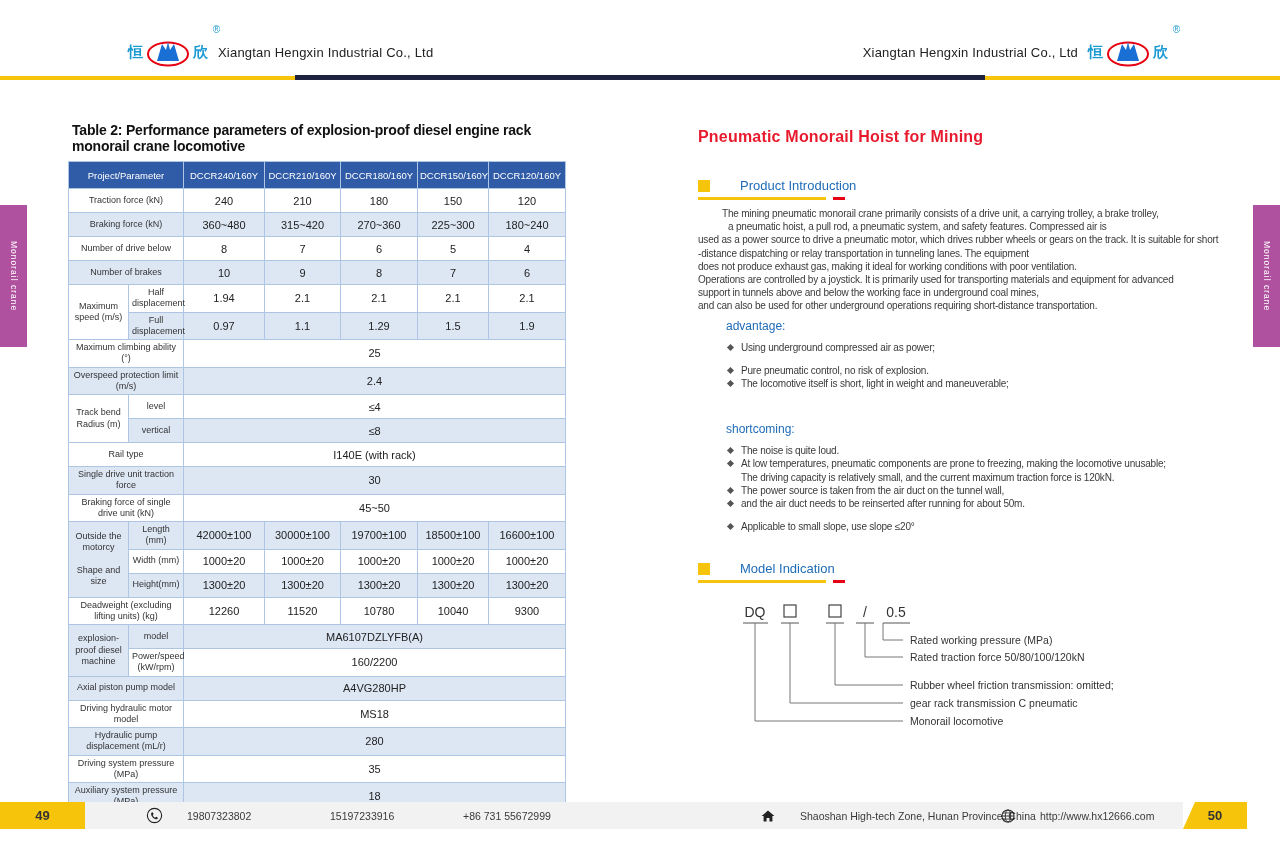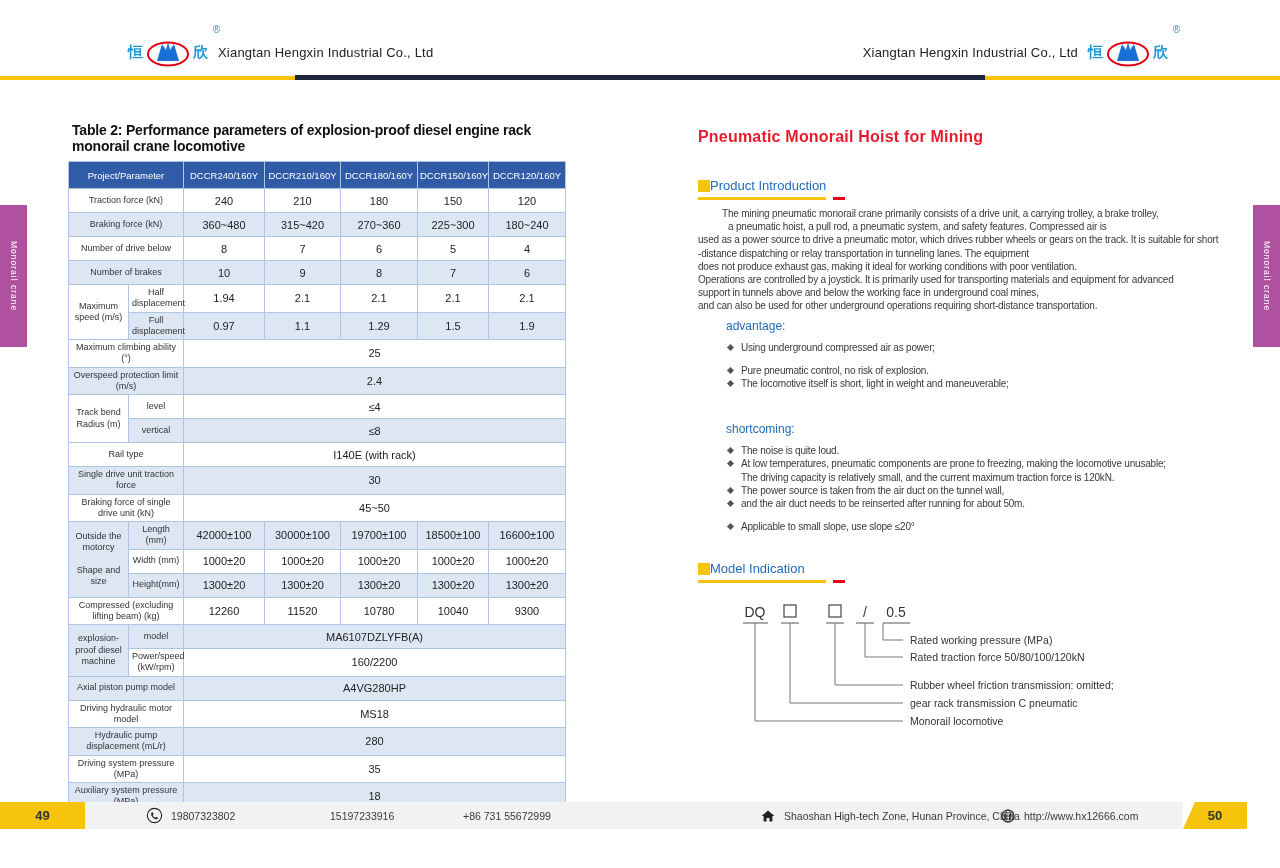--- a/index.html
+++ b/index.html
@@ -47,21 +47,21 @@
   table.spec th{background:var(--th-blue);color:#fff;font-size:9.5px;font-weight:normal;height:27px;
     border:1px solid var(--border);padding:2px}
   table.spec td{border:1px solid var(--border);height:24px;text-align:center;vertical-align:middle;
     font-size:11px;color:#222;padding:2px 3px}
   table.spec td.lbl{font-size:9px;color:#333;white-space:pre-line;line-height:1.25}
   table.spec tr.alt{background:var(--alt-row)}
 
   
   .right-page{position:absolute;left:698px;top:120px;width:492px}
   .page-title{padding-top:8px;font-size:16px;font-weight:bold;color:#E81B2E;letter-spacing:.2px}
-  .sec-head{display:flex;align-items:center;margin-top:32px}
+  .sec-head{display:flex;align-items:center;gap:30px;margin-top:32px}
   .sec-head .sq{width:12px;height:12px;background:var(--yellow);flex:0 0 auto}
   .sec-head .sec-title{color:var(--blue);font-size:13px}
   .sec-rule{display:flex;align-items:center;gap:7px;margin-top:4px}
   .sec-rule .yline{width:128px;height:3px;background:var(--yellow)}
   .sec-rule .rdash{width:12px;height:3px;background:var(--red)}
   .para{margin-top:7px;font-size:10px;line-height:13.2px;color:#3a3a3a;letter-spacing:-0.2px}
   .para .p-line{white-space:nowrap}
   .para .ind1{padding-left:24px}
   .para .ind2{padding-left:30px}
   .sub-head{margin:6px 0 0 28px;color:var(--blue);font-size:12px}
@@ -72,21 +72,21 @@
   .bullet-row.nob .diamond{visibility:hidden}
   .bullet-row.gap{margin-top:10px}
   .model-svg{margin-top:12px;display:block}
 
   
   .foot-strip{position:absolute;left:85px;top:802px;width:1098px;height:27px;background:#F2F2F2}
   .page-box{position:absolute;top:802px;height:27px;background:var(--yellow);color:#333;
     font-size:13px;font-weight:bold;display:flex;align-items:center;justify-content:center}
   .page-box.l{left:0;width:85px}
   .page-box.r{left:1183px;width:64px;clip-path:polygon(12px 0,100% 0,100% 100%,0 100%)}
-  .foot-item{position:absolute;top:802px;height:27px;display:flex;align-items:center;gap:8px;
+  .foot-item{position:absolute;top:802px;height:27px;display:flex;align-items:center;gap:24px;
     font-size:10.5px;color:#3a3a3a}
   .foot-item svg{display:block}
 </style>
 </head>
 <body>
 
 <div class="sheet">
 
   <div class="brand brand-left">
     <span class="logo">
@@ -244,21 +244,21 @@
           </tr>
           <tr class="alt">
             <td class="lbl">Height(mm)</td>
             <td>1300±20</td>
             <td>1300±20</td>
             <td>1300±20</td>
             <td>1300±20</td>
             <td>1300±20</td>
           </tr>
           <tr>
-            <td colspan="2" class="lbl">Compressed (excluding lifting beam) (kg)</td>
+            <td colspan="2" class="lbl">Deadweight (excluding lifting units) (kg)</td>
             <td>12260</td>
             <td>11520</td>
             <td>10780</td>
             <td>10040</td>
             <td>9300</td>
           </tr>
           <tr class="alt">
             <td rowspan="2" class="lbl">explosion-proof diesel machine</td>
             <td class="lbl">model</td>
             <td colspan="5">MA6107DZLYFB(A)</td>

